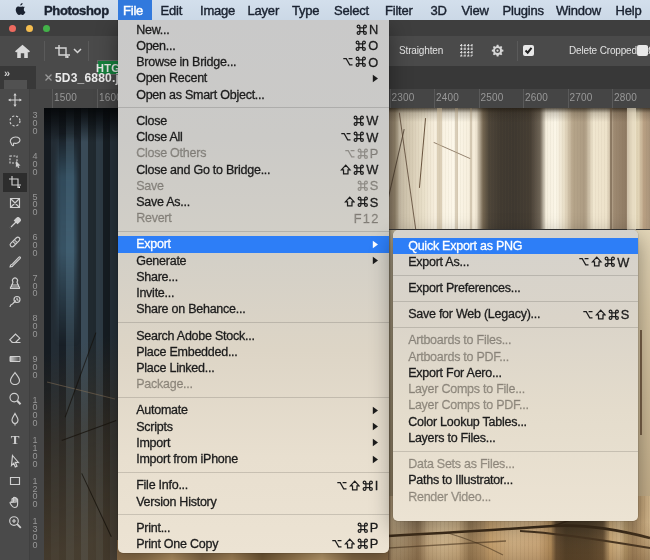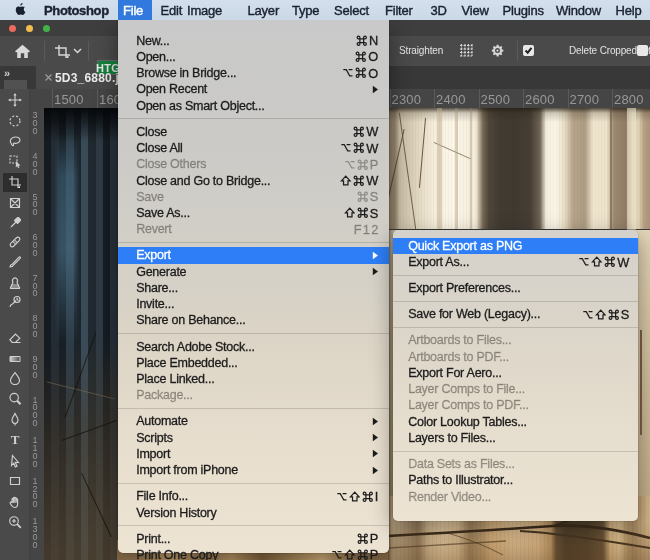--- a/index.html
+++ b/index.html
@@ -12,21 +12,21 @@
  -webkit-text-stroke:0.4px currentColor}
 .apple{position:absolute;left:14.5px;top:3.4px;width:11px;height:13px;fill:#1a2230}
 .mbhl{position:absolute;left:117.5px;top:0;width:34px;height:19.5px;background:#3179dd}
 
 #titlebar{position:absolute;left:0;top:19.5px;width:650px;height:16.5px;background:#3e3e3e;z-index:1}
 .tl{position:absolute;top:24.7px;width:7.6px;height:7.6px;border-radius:50%;z-index:2}
 #optbar{position:absolute;left:0;top:36px;width:650px;height:29.5px;background:#4a4a4a;z-index:1}
 #tabrow{position:absolute;left:0;top:65.5px;width:650px;height:23.1px;background:#383838;z-index:1}
 #tab{position:absolute;left:36px;top:65.5px;width:160px;height:23.1px;background:#4a4a4a;z-index:1}
 #hruler{position:absolute;left:30px;top:88.6px;width:620px;height:19.4px;background:#454545;z-index:1}
-.hnum{position:absolute;top:3.5px;font-size:13px;color:#989898;letter-spacing:0.2px}
+.hnum{position:absolute;top:3.5px;font-size:10px;color:#989898;letter-spacing:0.2px}
 .tick{position:absolute;top:0;width:1px;height:19.4px;background:#5a5a5a}
 #toolbar{position:absolute;left:0;top:88.6px;width:30px;height:471.4px;background:#4a4a4a;z-index:2;
  border-right:1px solid #404040}
 .ti{position:absolute;left:8px;width:14px;height:14px;fill:none;stroke:#d0d0d0;stroke-width:1.15;z-index:3}
 .tbox{position:absolute;left:3px;width:24px;height:19px;background:#2d2d2d;z-index:2}
 #vruler{position:absolute;left:30px;top:107.9px;width:14px;height:452.1px;background:#454545;z-index:1}
 .vnum{position:absolute;left:2.5px;font-size:9px;line-height:7.8px;color:#989898}
 
 #canvasL{position:absolute;left:44px;top:107.9px;width:74px;height:452.1px;z-index:0;
  background:
@@ -56,21 +56,21 @@
  background:
  linear-gradient(180deg,rgba(60,40,18,0) 26px,rgba(84,56,26,0.38) 64px),
  repeating-linear-gradient(90deg,rgba(90,65,35,0.07) 0 1px,rgba(0,0,0,0) 1px 4px),
  linear-gradient(90deg,#7a6248 0,#d5bc94 4px,#c4ad89 12px,#9c8261 30px,#dfc49a 40px,#f0d6aa 55px,#e9cb9d 70px,
   #a98c64 82px,#c7a577 95px,#e5bd85 102px,#f0cf9f 125px,#eec896 150px,#caa26c 163px,
   #6a543a 168px,#52422c 178px,#584730 200px,#6e583c 215px,
   #e8c48e 222px,#f0d2a2 232px,#c7a977 238px,#b1926a 245px,#c8a97d 255px,#d7bb90 262px)}
 .branch{position:absolute;z-index:1}
 
 #filemenu{position:absolute;left:117.5px;top:19.5px;width:271px;height:533.5px;z-index:40;
- padding-top:13px;border-radius:0 0 5px 5px;
+ padding-top:2px;border-radius:0 0 5px 5px;
  background:linear-gradient(180deg,#c9c9c9 0%,#cbcac7 22%,#d2cfc7 42%,#ddd5c6 62%,#e8dfcf 82%,#ece3d3 100%);
  box-shadow:0 8px 22px rgba(0,0,0,0.42),0 0 0 0.5px rgba(0,0,0,0.16)}
 #submenu{position:absolute;left:393px;top:229.5px;width:245px;height:291px;z-index:45;
  padding-top:8.2px;border-radius:5px;
  background:linear-gradient(180deg,#d5d2cc 0%,#dad4c9 30%,#e4dccc 62%,#ece3d3 100%);
  box-shadow:0 8px 22px rgba(0,0,0,0.4),0 0 0 0.5px rgba(0,0,0,0.15)}
 .mi{height:16.25px;display:flex;align-items:center;justify-content:space-between;
  padding:0 10.5px 0 18.7px;font-size:12.5px;letter-spacing:-0.25px;color:#1c1c1c;
  -webkit-text-stroke:0.3px currentColor;white-space:nowrap}
 #submenu .mi{padding:0 9px 0 15.2px}
@@ -285,21 +285,21 @@
       </svg>
     </div>
  <div id="menubar">
       <svg class="apple" viewBox="0 0 17 20">
         <path d="M11.7 0c.1 1-.3 2-.9 2.7-.6.7-1.6 1.3-2.6 1.2-.1-1 .4-2 1-2.6C9.8.6 10.9.1 11.7 0zM14.9 6.9c-.9-1.1-2.2-1.7-3.4-1.7-1.1 0-2.1.6-2.9.6-.8 0-1.8-.6-3-.6C4.1 5.2 2.7 6 1.9 7.3.3 10 1.5 14 3.1 16.2c.8 1.1 1.7 2.3 2.9 2.3 1.2 0 1.6-.7 3-.7s1.8.7 3 .7 2-1.1 2.8-2.2c.9-1.3 1.2-2.5 1.3-2.6-.1-.1-2.5-1-2.5-3.8 0-2.4 1.9-3.5 2-3.6-.2-.3-.5-.9-.7-1.4z"></path>
       </svg>
       <span class="mbi" style="left:44px;font-weight:700;letter-spacing:-0.35px">Photoshop</span>
       <span class="mbhl"></span>
       <span class="mbi" style="left:123px;color:#fff">File</span>
       <span class="mbi" style="left:160.5px">Edit</span>
-      <span class="mbi" style="left:187px">Image</span>
+      <span class="mbi" style="left:200px">Image</span>
       <span class="mbi" style="left:247.5px">Layer</span>
       <span class="mbi" style="left:292px">Type</span>
       <span class="mbi" style="left:334px">Select</span>
       <span class="mbi" style="left:385px">Filter</span>
       <span class="mbi" style="left:430.5px">3D</span>
       <span class="mbi" style="left:461.5px">View</span>
       <span class="mbi" style="left:502.5px">Plugins</span>
       <span class="mbi" style="left:556px">Window</span>
       <span class="mbi" style="left:615.5px">Help</span>
     </div>

